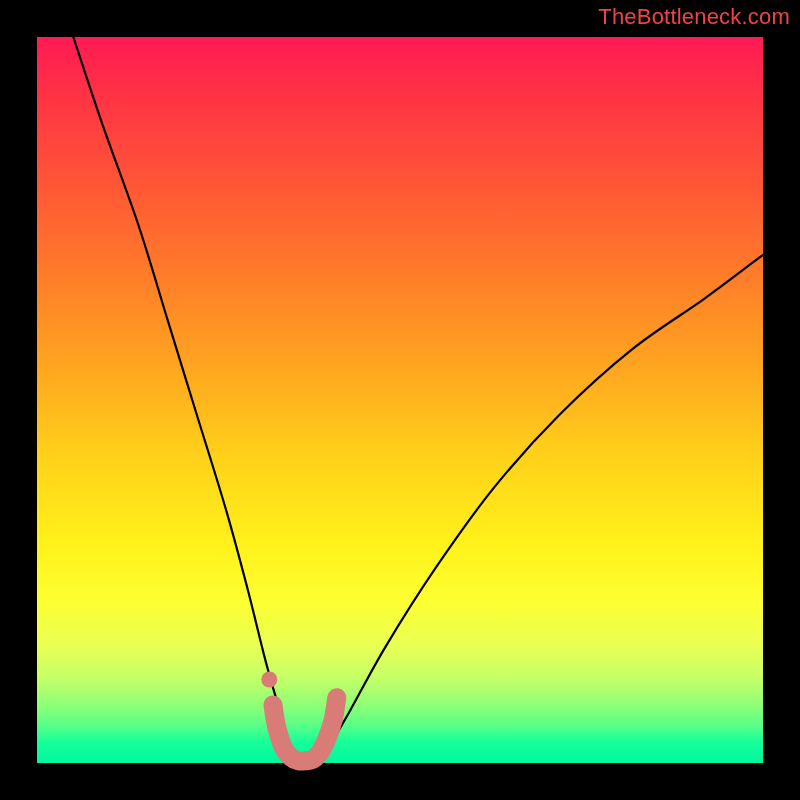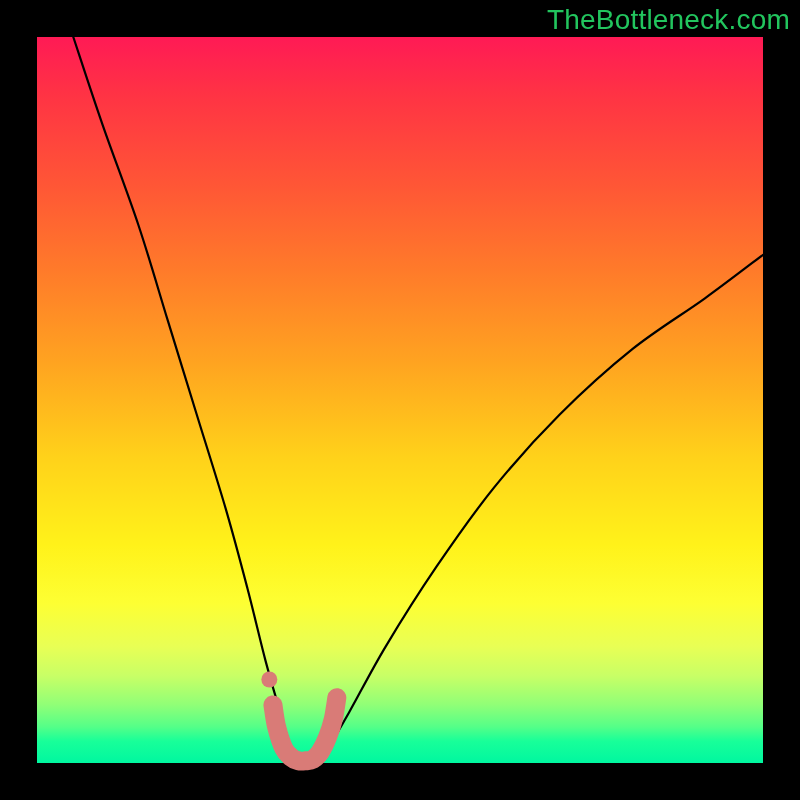--- a/index.html
+++ b/index.html
@@ -14,22 +14,22 @@
   .frame {
     position: relative;
     width: 800px;
     height: 800px;
     background: #000;
   }
   .watermark {
     position: absolute;
     top: 4px;
     right: 10px;
-    color: #22c55e;
-    font-size: 28px;
+    color: #ef4444;
+    font-size: 22px;
     font-weight: 500;
     letter-spacing: 0.2px;
     z-index: 50;
     user-select: none;
   }
   .plot-area {
     position: absolute;
     left: 37px;
     top: 37px;
     width: 726px;

